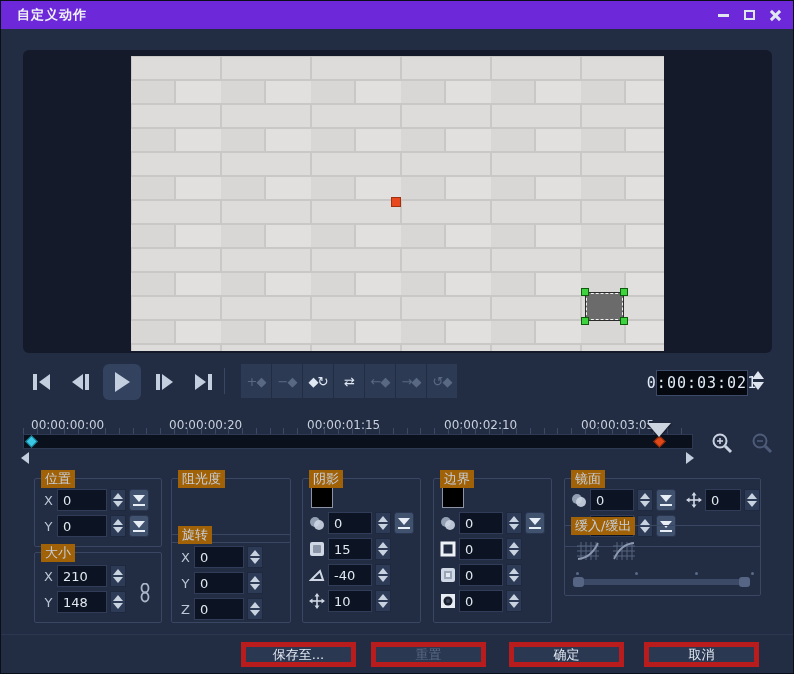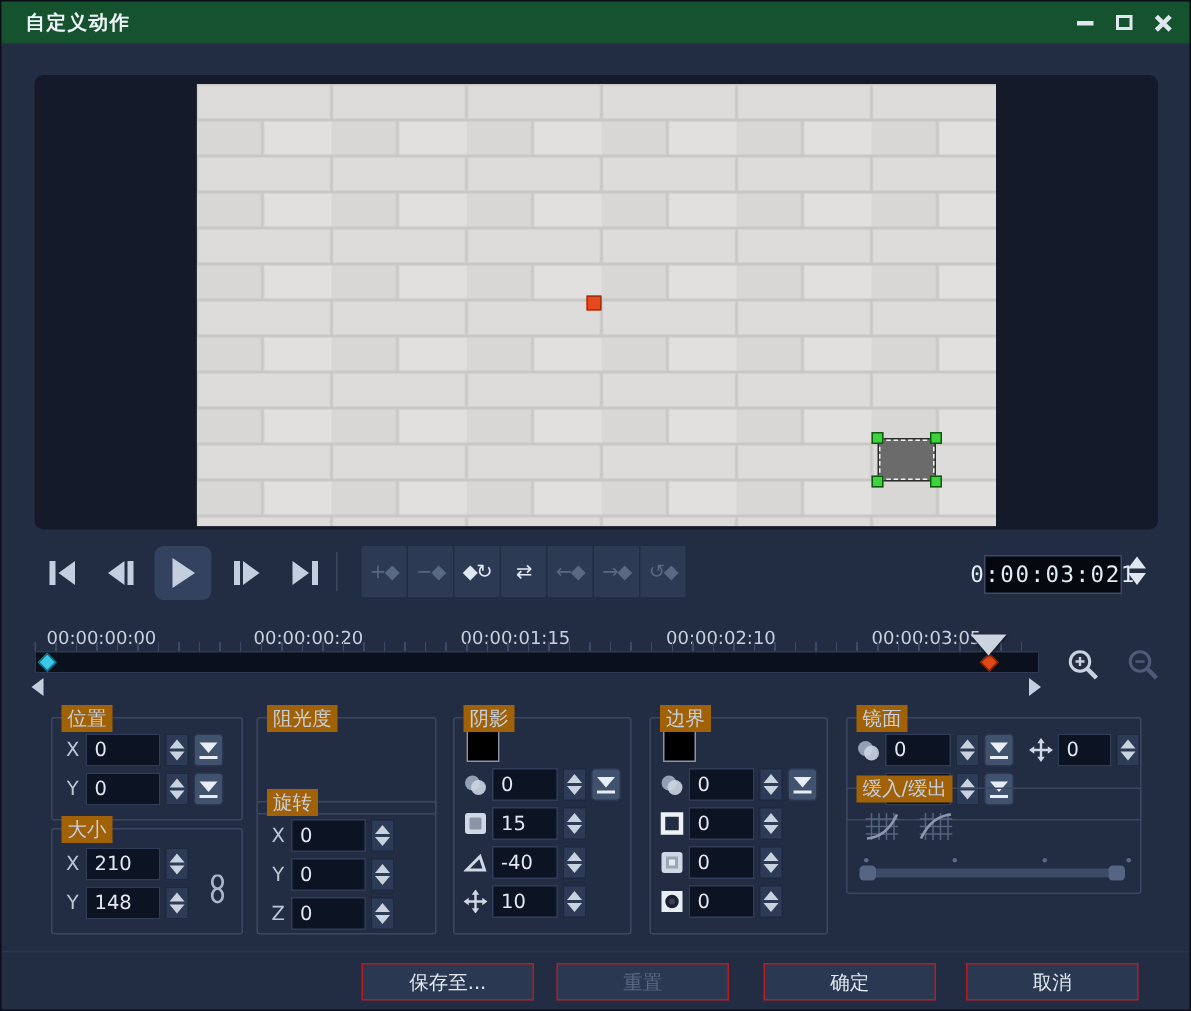--- a/index.html
+++ b/index.html
@@ -1,19 +1,19 @@
 <!DOCTYPE html>
 <html><head>
 <meta charset="utf-8">
 <style>
   html,body{margin:0;padding:0;background:#10141f;}
   *{box-sizing:border-box;font-family:"DejaVu Sans","Liberation Sans",sans-serif;}
   .window{position:relative;width:794px;height:674px;background:#222c42;border:1px solid #0a0e18;overflow:hidden;}
   
-  .titlebar{position:absolute;left:0;top:0;width:100%;height:28px;background:#14532d;display:flex;align-items:center;}
+  .titlebar{position:absolute;left:0;top:0;width:100%;height:28px;background:#6d28d9;display:flex;align-items:center;}
   .title{color:#f0f4fa;font-size:13px;font-weight:bold;margin-left:16px;letter-spacing:1px;}
   .winbtns{position:absolute;right:10px;top:6px;display:flex;gap:10px;}
   .winbtn{width:16px;height:16px;display:flex;align-items:center;justify-content:center;cursor:pointer;}
   .min-glyph{width:11px;height:3px;background:#dfe6f0;}
   .max-glyph{width:11px;height:10px;border:2px solid #dfe6f0;}
   .close-glyph{position:relative;width:12px;height:12px;}
   .close-glyph::before,.close-glyph::after{content:"";position:absolute;left:5px;top:0;width:3px;height:13px;background:#dfe6f0;}
   .close-glyph::before{transform:rotate(45deg);}
   .close-glyph::after{transform:rotate(-45deg);}
   
@@ -69,21 +69,21 @@
   .icon16{width:16px;height:16px;display:flex;align-items:center;justify-content:center;flex:none;}
   .swatch{width:22px;height:22px;background:#000;border:1px solid #8a94a6;margin:7px 0 0 8px;cursor:pointer;}
   .linkicon{position:absolute;right:10px;top:30px;cursor:pointer;}
   .easeicons{display:flex;gap:14px;margin:16px 0 0 12px;}
   .easeslider{position:absolute;left:8px;right:10px;top:46px;height:16px;}
   .sl-dot{position:absolute;top:0;width:3px;height:3px;border-radius:50%;background:#5a6a88;}
   .sl-track{position:absolute;left:0;right:0;top:7px;height:6px;background:#3c4a68;border-radius:3px;}
   .sl-cap{position:absolute;top:5px;width:11px;height:10px;background:#566584;border-radius:3px;cursor:pointer;}
   
   .footline{position:absolute;left:0;top:633px;width:100%;height:1px;background:#2b3650;}
-  .fbtn{position:absolute;top:641px;width:115px;height:25px;background:#2b3852;border:1px solid #b91c1c;color:#e2e9f2;font-size:13px;display:flex;align-items:center;justify-content:center;cursor:pointer;}
+  .fbtn{position:absolute;top:641px;width:115px;height:25px;background:#2b3852;border:5px solid #b91c1c;color:#e2e9f2;font-size:13px;display:flex;align-items:center;justify-content:center;cursor:pointer;}
   .fbtn.disabled{color:#5a6983;cursor:default;}
 </style>
 </head>
 <body>
 
 <div class="window">
 
   <div class="titlebar">
     <span class="title">自定义动作</span>
   </div>

